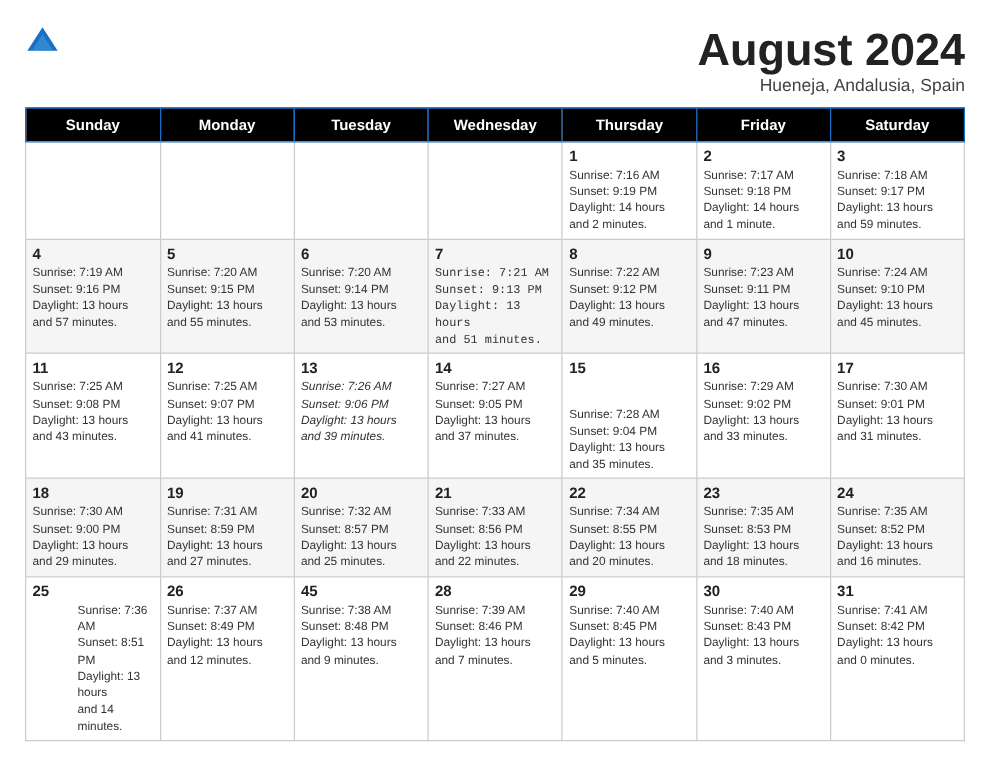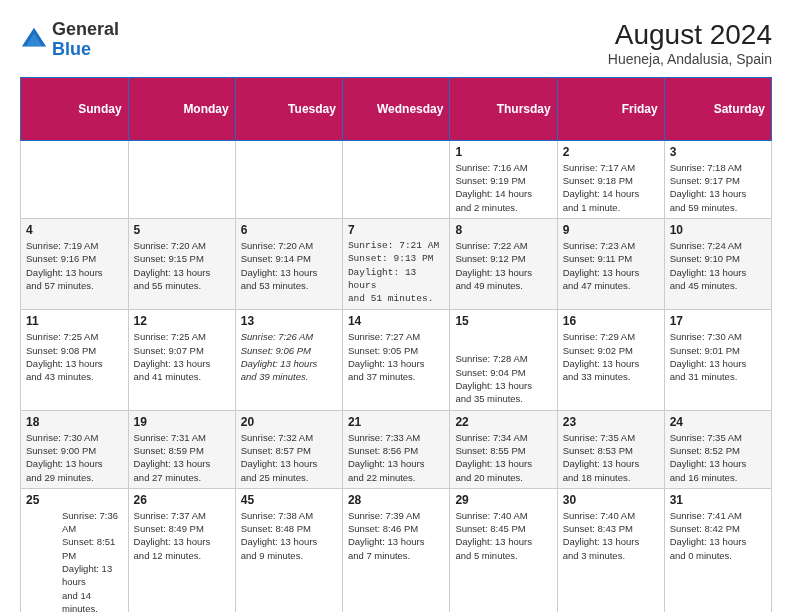--- a/index.html
+++ b/index.html
@@ -29,39 +29,39 @@
     .logo-general { color: #333; }
     .logo-blue { color: #1a6fc4; }
     .logo-icon {
       width: 28px;
       height: 28px;
     }
     .title-block {
       text-align: right;
     }
     .month-year {
-      font-size: 28px;
-      font-weight: normal;
+      font-size: 36px;
+      font-weight: bold;
       color: #222;
       line-height: 1.1;
     }
     .location {
       font-size: 14px;
       color: #444;
     }
     table {
       width: 100%;
       border-collapse: collapse;
       font-size: 10.5px;
     }
     thead tr th {
-      background: #be185d;
+      background: #000000;
       color: #fff;
-      text-align: right;
-      padding: 24px 6px;
+      text-align: center;
+      padding: 6px 6px;
       font-size: 12px;
       font-weight: bold;
       border: 1px solid #1a6fc4;
     }
     tbody tr td {
       border: 1px solid #ccc;
       vertical-align: top;
       padding: 4px 5px;
       width: 108px;
       min-height: 80px;
@@ -88,24 +88,20 @@
   </style>
 </head>
 <body>
 
 <div class="header">
   <div class="logo">
     <svg class="logo-icon" viewBox="0 0 30 30" xmlns="http://www.w3.org/2000/svg">
       <polygon points="15,2 28,22 2,22" fill="#1a6fc4"></polygon>
       <polygon points="15,8 24,22 6,22" fill="#4a9fe0" opacity="0.5"></polygon>
     </svg>
-    <div class="logo-text">
-      <span class="logo-general">General</span><br>
-      <span class="logo-blue">Blue</span>
-    </div>
   </div>
   <div class="title-block">
     <div class="month-year">August 2024</div>
     <div class="location">Hueneja, Andalusia, Spain</div>
   </div>
 </div>
 
 <table>
   <thead>
     <tr id="header-row">

